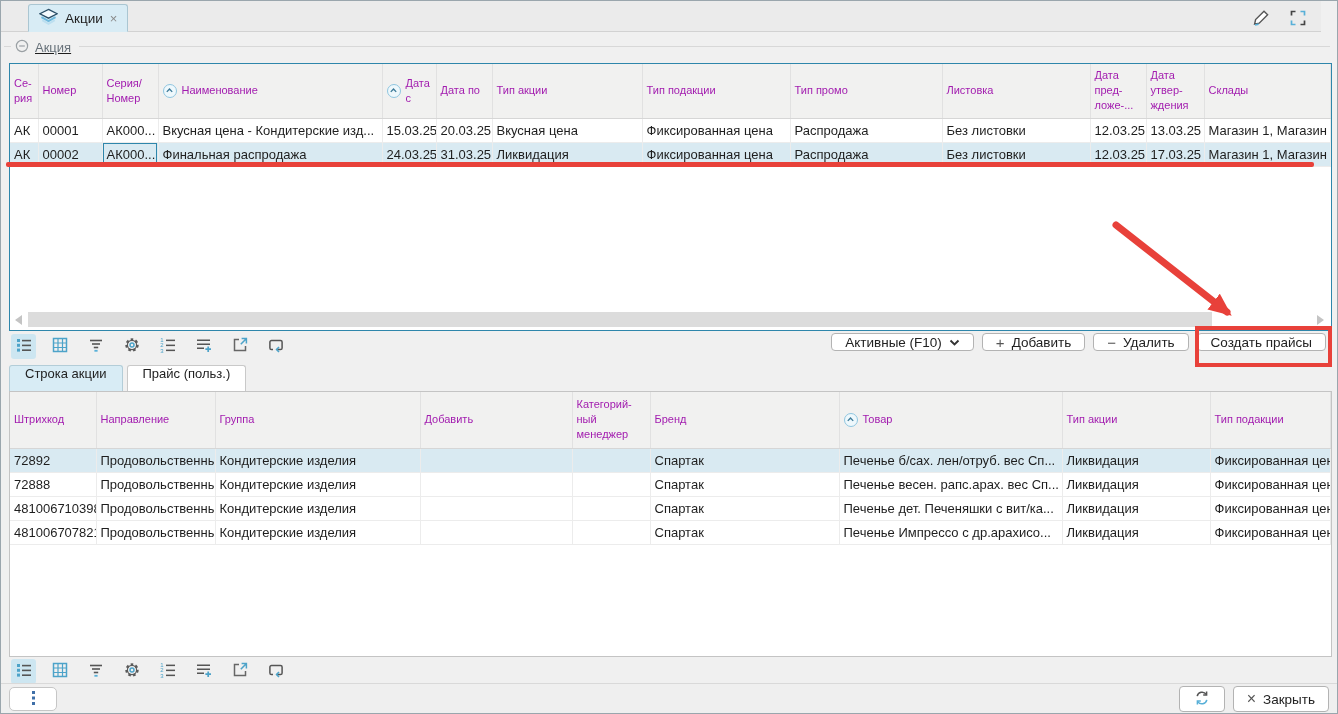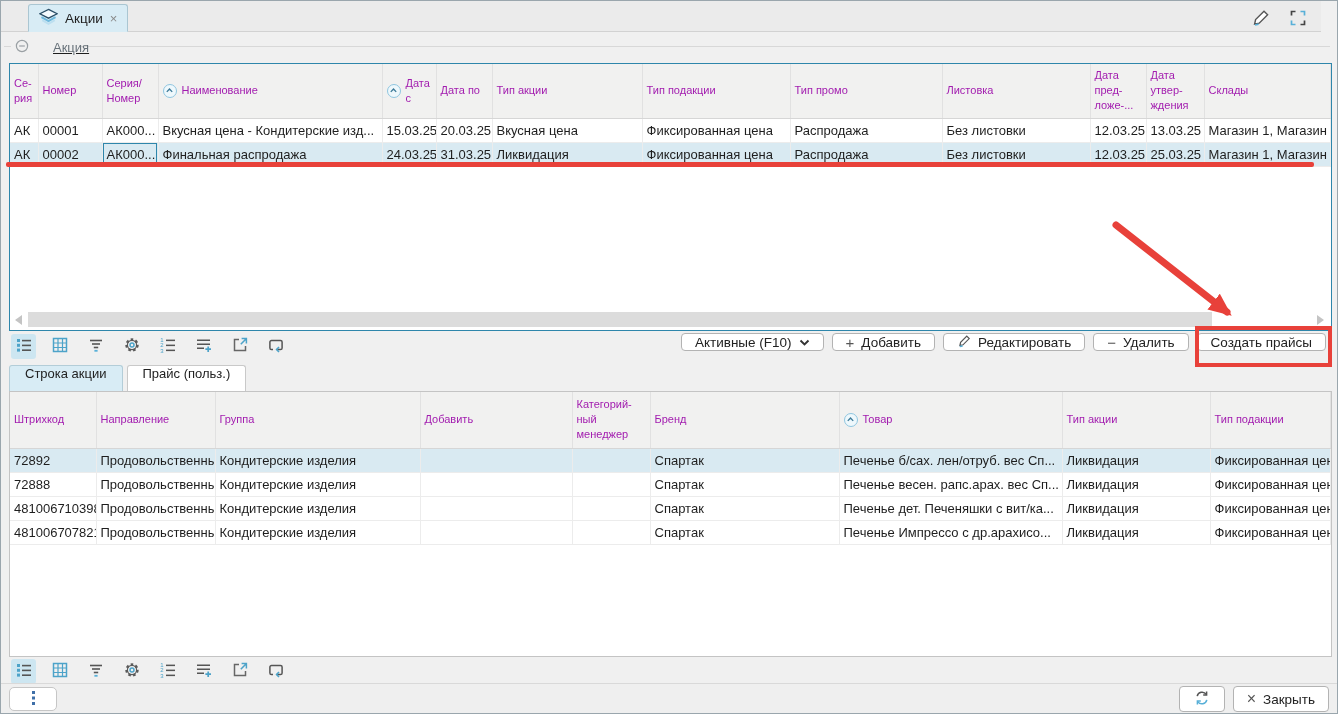--- a/index.html
+++ b/index.html
@@ -14,21 +14,21 @@
   .doc-tab{position:absolute;left:27px;bottom:-1px;height:28px;padding:0 10px;display:flex;align-items:center;gap:7px;
            background:#d8ecf5;border:1px solid #aac6d2;border-bottom:1px solid #d8ecf5;border-radius:3px 3px 0 0;}
   .doc-tab .lbl{font-size:13.5px;color:#222;}
   .doc-tab .x{color:#8a8a8a;font-size:13px;line-height:1;}
   .top-icons{position:absolute;right:12px;top:6px;display:flex;gap:15px;align-items:center;}
   .top-icons .ibtn{width:22px;height:22px;display:flex;align-items:center;justify-content:center;cursor:default;}
 
   
   .group-line{position:absolute;top:45px;left:78px;right:7px;height:1px;background:#d8d8d8;}
   .group-line-stub{position:absolute;top:45px;left:3px;width:7px;height:1px;background:#d8d8d8;}
-  .group-head{position:absolute;top:38px;left:14px;display:flex;align-items:center;gap:24px;text-decoration:underline;}
+  .group-head{position:absolute;top:38px;left:14px;display:flex;align-items:center;gap:6px;text-decoration:underline;}
   .group-head .lbl{color:#68727a;font-size:13px;}
 
   
   .tbl-wrap{position:absolute;left:8px;width:1323px;background:#fff;overflow:hidden;}
   .tbl1{top:62px;height:268px;border:1px solid var(--accent);}
   .tbl2{top:390px;height:266px;border:1px solid #c4c4c4;}
   table{border-collapse:collapse;table-layout:fixed;width:1321px;}
   th{background:#f1f1f0;font-weight:400;text-align:left;vertical-align:middle;padding:3px 4px;
      border-right:1px solid #e1e1e1;border-bottom:1px solid #d6d6d6;color:#a21caf;
      white-space:pre-line;line-height:15px;font-size:11px;overflow:hidden;}
@@ -193,21 +193,21 @@
             <td>00002</td>
             <td class="focused">АК000...</td>
             <td>Финальная распродажа</td>
             <td>24.03.25</td>
             <td>31.03.25</td>
             <td>Ликвидация</td>
             <td>Фиксированная цена</td>
             <td>Распродажа</td>
             <td>Без листовки</td>
             <td>12.03.25</td>
-            <td>25.03.25</td>
+            <td>17.03.25</td>
             <td>Магазин 1, Магазин</td>
           </tr>
         </tbody>
       </table>
     <div class="hscrollbar">
       <span class="sb-arrow left"></span>
       <span class="sb-thumb"></span>
       <span class="sb-arrow right"></span>
     </div>
   </div>
@@ -281,29 +281,20 @@
       <span>Активные (F10)</span>
       <span>
         <svg width="11" height="8" viewBox="0 0 11 8">
             <path d="M1.5 1.5 l4 4 4-4" stroke="#333" stroke-width="1.9" fill="none"></path>
           </svg>
       </span>
     </div>
     <div class="btn">
       <span class="sym">+</span>
       <span>Добавить</span>
-    </div>
-    <div class="btn">
-      <span>
-        <svg width="14" height="14" viewBox="0 0 14 14">
-          <path d="M9.8 2.2 l2.4 2.4 L6 10.8 l-3.1 0.7 0.7-3.1 Z" fill="none" stroke="#555" stroke-width="1.2"></path>
-          <path d="M2.8 12.6 l2.8-0.6" stroke="#58b0d8" stroke-width="1.5" fill="none"></path>
-        </svg>
-      </span>
-      <span>Редактировать</span>
     </div>
     <div class="btn">
       <span class="sym">−</span>
       <span>Удалить</span>
     </div>
     <div class="btn">
       <span>Создать прайсы</span>
     </div>
   </div>
 

